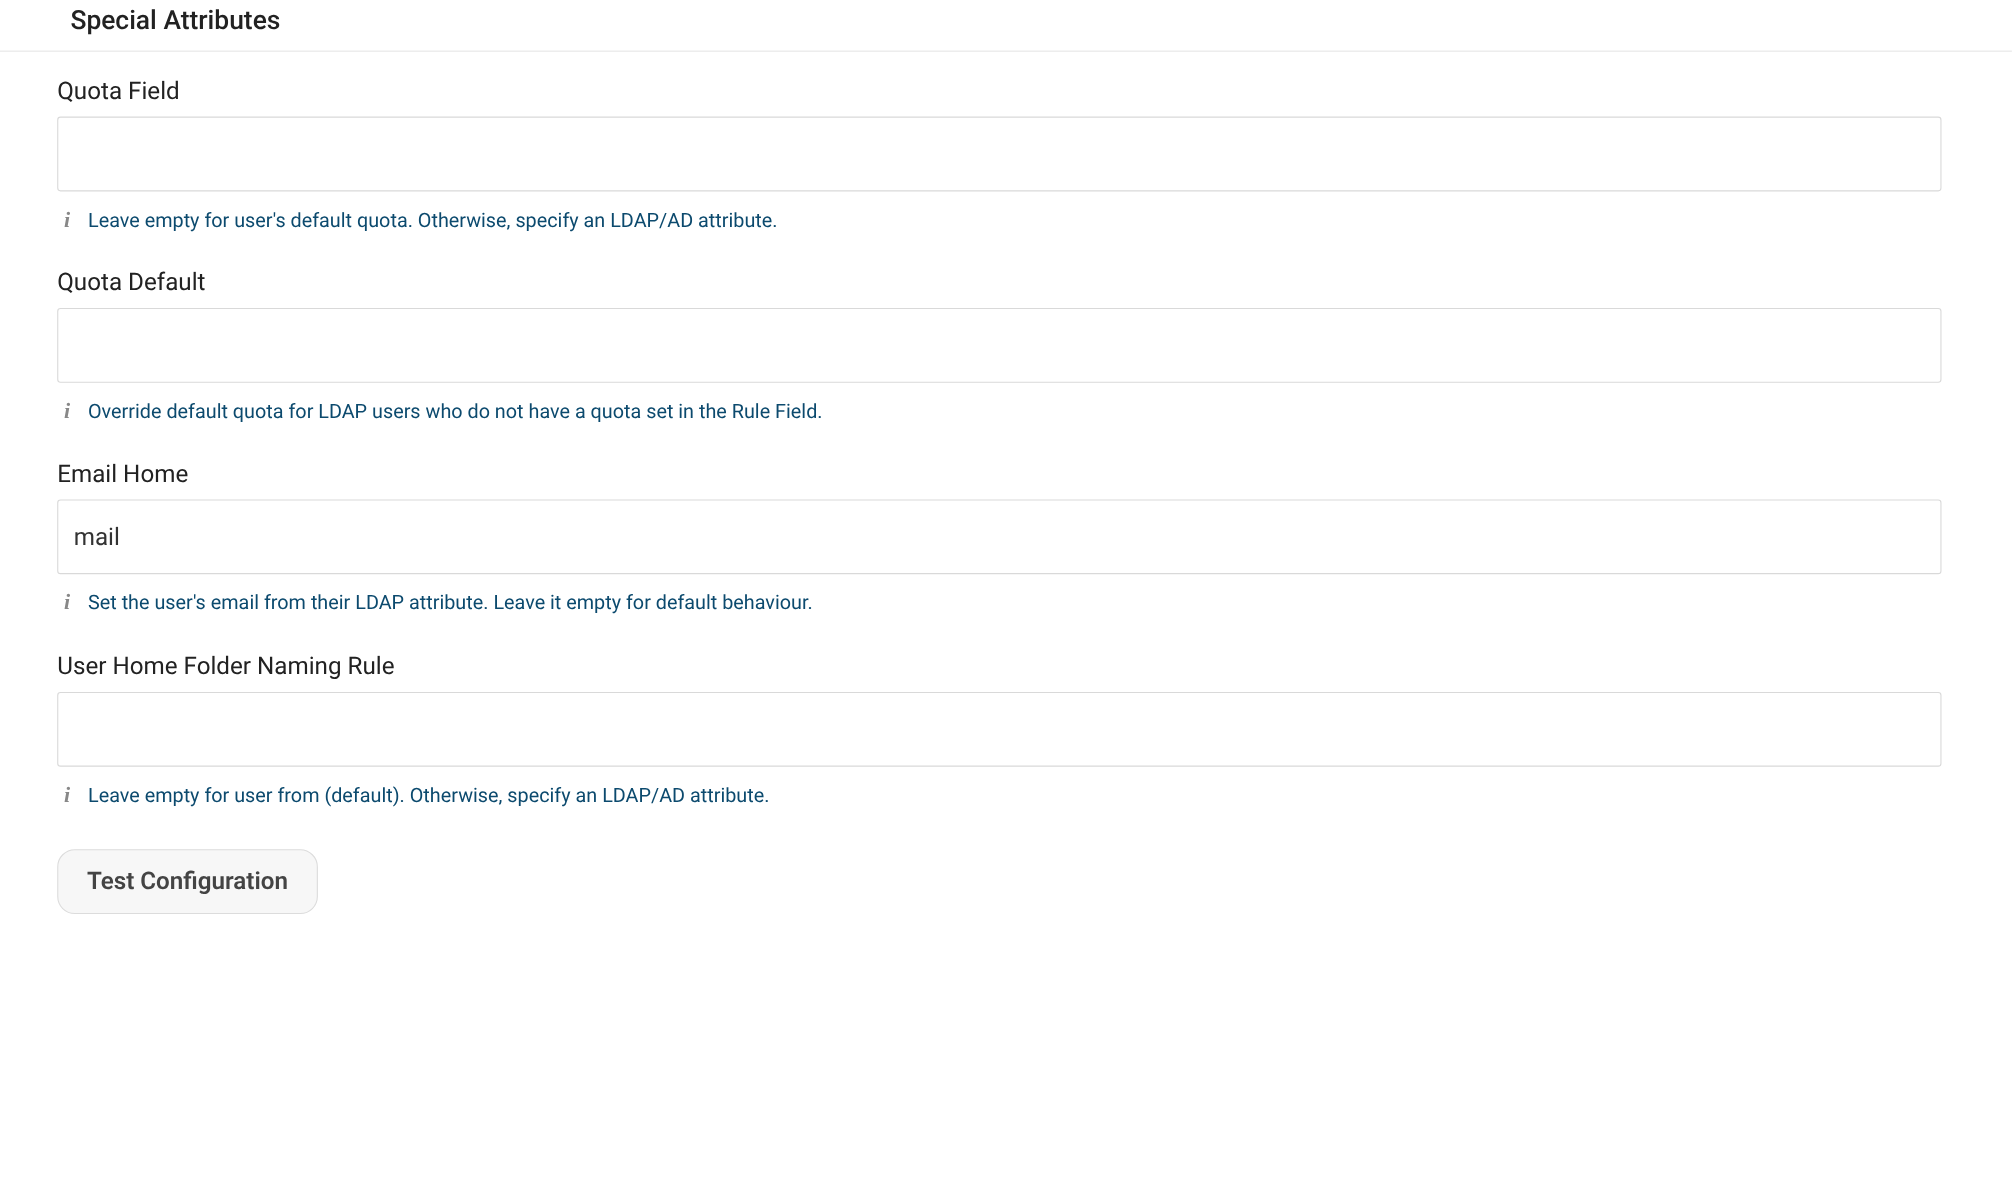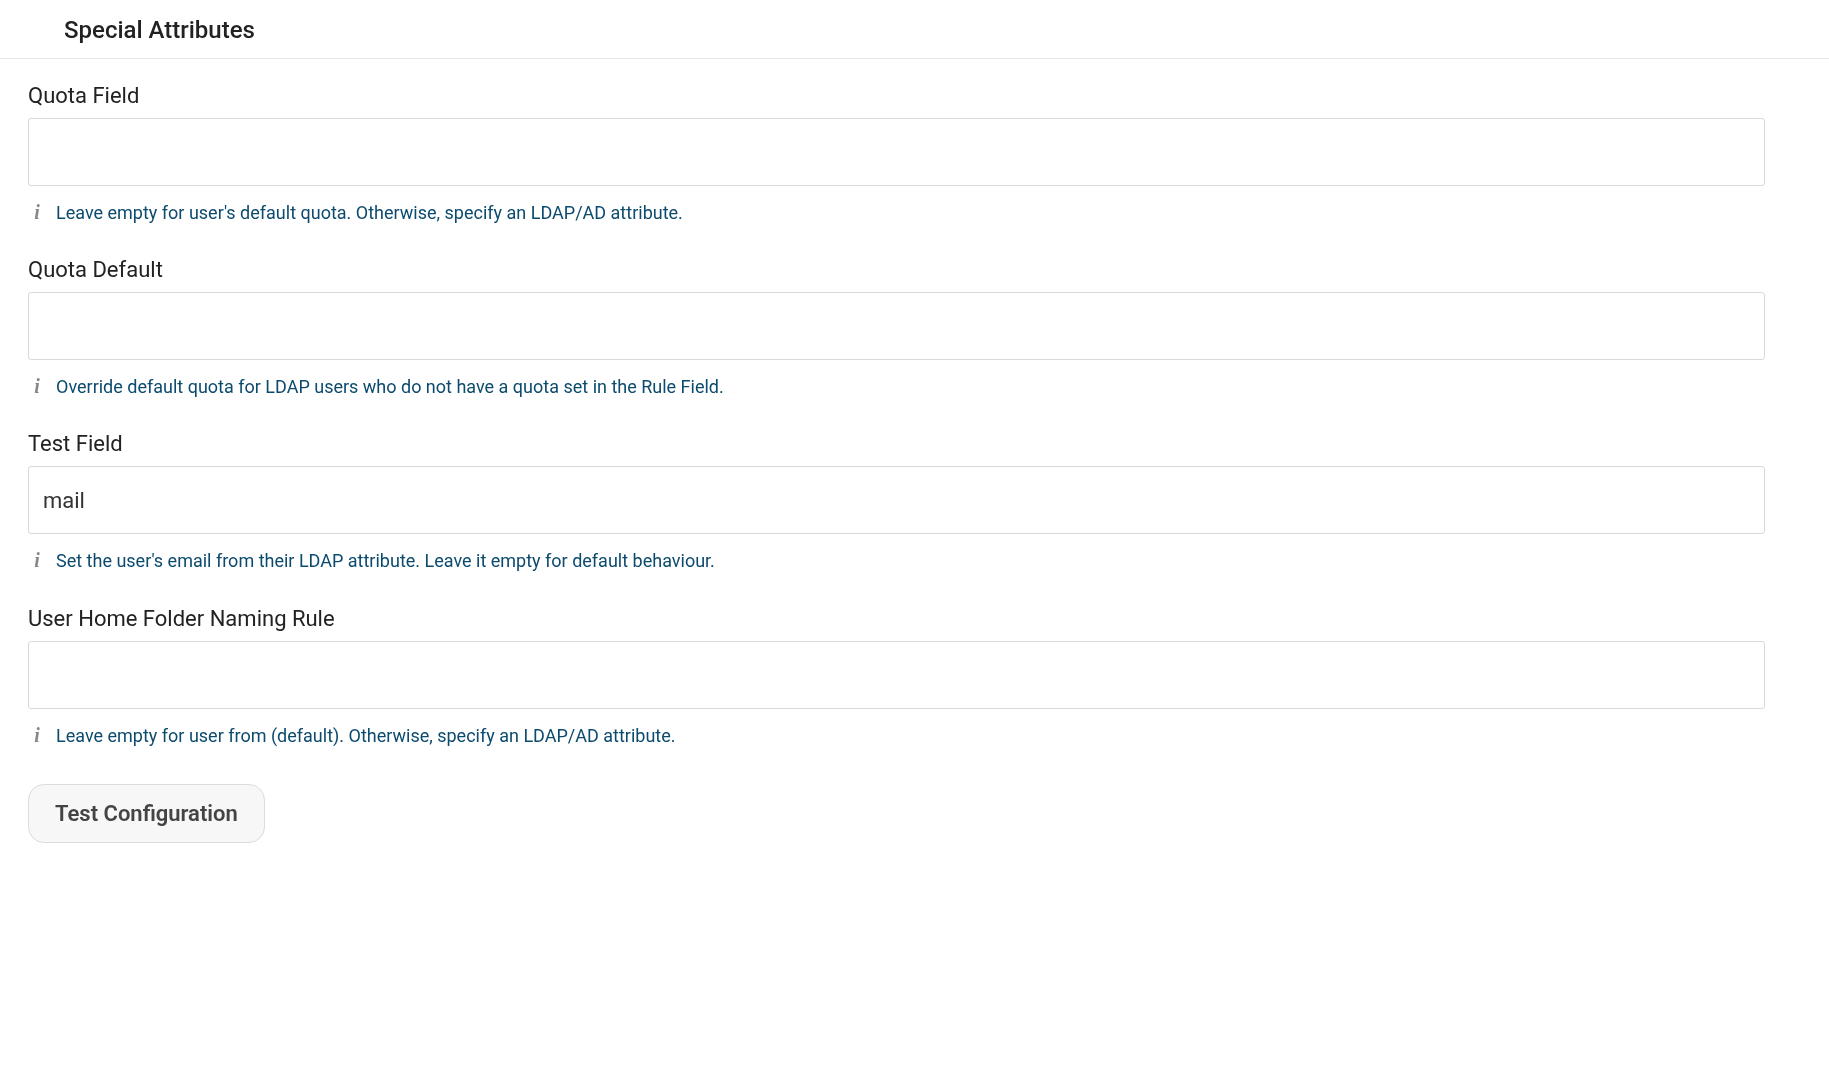--- a/index.html
+++ b/index.html
@@ -10,30 +10,30 @@
     body {
       font-family: -apple-system, BlinkMacSystemFont, "Segoe UI", Roboto, "Helvetica Neue", Arial, sans-serif;
       background: #ffffff;
       color: #222222;
       font-size: 18px;
     }
     .container {
       padding: 0 0 40px 0;
     }
     .section-header {
-      padding: 16px 64px 14px 64px;
+      padding: 4px 64px 14px 64px;
       border-bottom: 1px solid #e5e5e5;
     }
     .section-title {
       font-size: 24px;
       font-weight: 500;
       color: #222222;
     }
     .section-body {
-      padding: 24px 64px 0 28px;
+      padding: 24px 64px 0 52px;
     }
     .field-group {
       margin-bottom: 32px;
     }
     .field-label {
       font-size: 22px;
       font-weight: 400;
       color: #222222;
       display: block;
       margin-bottom: 10px;
@@ -110,21 +110,21 @@
     <div class="field-group">
       <label class="field-label">Quota Default</label>
       <input type="text" class="text-input" value="" style="">
       <div class="hint-row">
         <span class="info-icon">i</span>
         <span class="hint-text">Override default quota for LDAP users who do not have a quota set in the Rule Field.</span>
       </div>
     </div>
 
     <div class="field-group">
-      <label class="field-label">Test Field</label>
+      <label class="field-label">Email Home</label>
       <input type="text" class="text-input" value="mail" style="">
       <div class="hint-row">
         <span class="info-icon">i</span>
         <span class="hint-text">Set the user's email from their LDAP attribute. Leave it empty for default behaviour.</span>
       </div>
     </div>
 
     <div class="field-group">
       <label class="field-label">User Home Folder Naming Rule</label>
       <input type="text" class="text-input" value="" style="">

